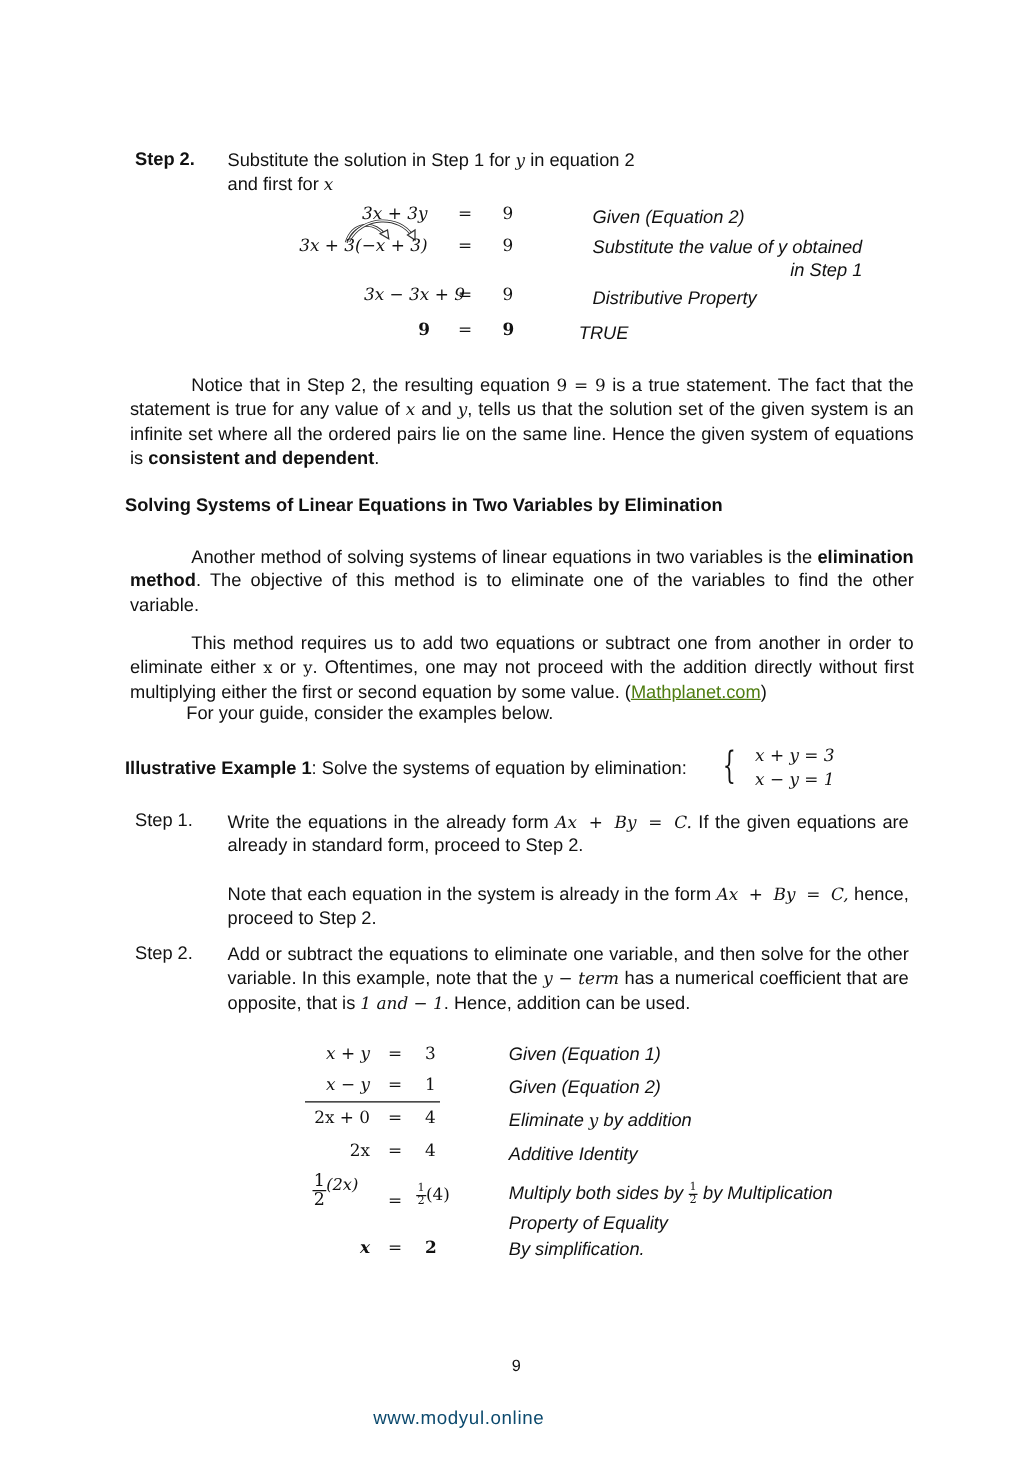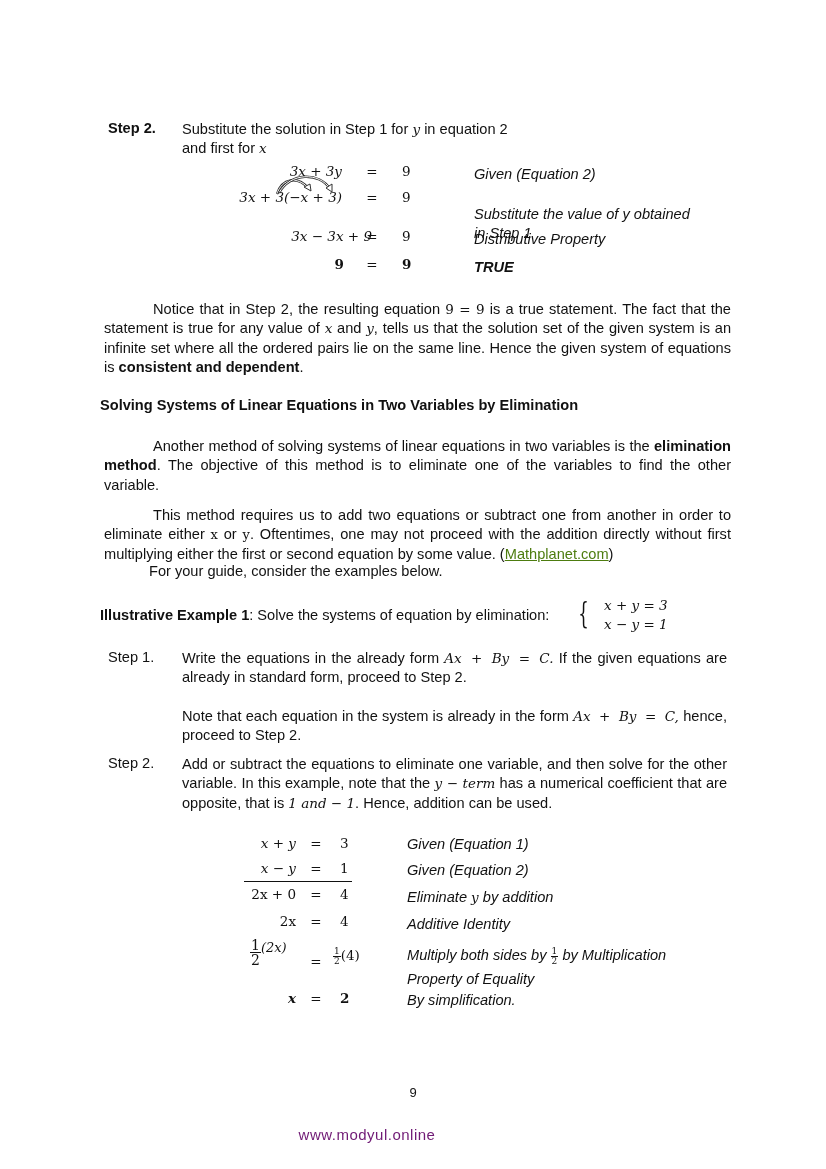--- a/index.html
+++ b/index.html
@@ -45,34 +45,34 @@
     <path d="M7 20 C 12 4, 28 2, 38 14" fill="none" stroke="#fff" stroke-width="1"></path>
     <path d="M9 19 C 20 -2, 50 -2, 60 15" fill="none" stroke="#333" stroke-width="2.4"></path>
     <path d="M9 19 C 20 -2, 50 -2, 60 15" fill="none" stroke="#fff" stroke-width="1"></path>
     <path d="M34 13 L41 17 L40 10 Z" fill="#fff" stroke="#333" stroke-width="1"></path>
     <path d="M56 14 L62 18 L62 10 Z" fill="#fff" stroke="#333" stroke-width="1"></path>
   </svg>
 
   <div class="lhs m" style="right:484px; top:189px;">3x + 3(−x + 3)</div>
   <div class="eq mn" style="left:362px; top:189px;">=</div>
   <div class="rhs mn" style="left:402px; top:189px;">9</div>
-  <div class="reason" style="left:474px; top:205px; line-height:19.4px;">
+  <div class="reason" style="left:474px; top:189px; line-height:19.4px;text-align:right;">
     <span>Substitute the value of y obtained</span><br>
     <span>in Step 1</span>
   </div>
 
   <div class="lhs m" style="right:454px; top:228px;">3x − 3x + 9</div>
   <div class="eq mn" style="left:362px; top:228px;">=</div>
   <div class="rhs mn" style="left:402px; top:228px;">9</div>
   <div class="reason" style="left:474px; top:231px;">Distributive Property</div>
 
   <div class="lhs mn" style="right:482px; top:256px; font-weight:bold;">9</div>
   <div class="eq mn" style="left:362px; top:256px;">=</div>
   <div class="rhs mn" style="left:402px; top:256px; font-weight:bold;">9</div>
-  <div class="reason" style="left:474px; top:259px; font-weight:bold;">TRUE</div>
+  <div class="reason" style="left:463px; top:259px; font-weight:normal;">TRUE</div>
 </div>
 
 <div class="para indent" style="top:290px;">
   <span>Notice that in Step 2, the resulting equation</span>
   <span class="mn">9  =  9</span>
   <span>is a true statement. The fact that the statement is true for any value of</span>
   <span class="m">x</span>
   <span>and</span>
   <span class="m">y</span><span>, tells us that the solution set of the given system is an infinite set where all the ordered pairs lie on the same line. Hence the given system of equations is</span>
   <b>consistent and dependent</b><span>.</span>
@@ -173,13 +173,13 @@
     <span>Property of Equality</span>
   </div>
 
   <div class="lhs m" style="right:530px; top:990px; font-weight:bold;">x</div>
   <div class="eq mn" style="left:306px; top:990px;">=</div>
   <div class="rhs mn" style="left:340px; top:990px; font-weight:bold;">2</div>
   <div class="reason" style="left:407px; top:992px;">By simplification.</div>
 </div>
 
 <div class="abs" style="left:0; width:826px; top:1085px; text-align:center; font-size:13px;">9</div>
-<div class="abs" style="left:0; width:734px; top:1126px; text-align:center; font-size:15px; color:#701a75; letter-spacing:0.5px;">www.modyul.online</div>
+<div class="abs" style="left:0; width:734px; top:1126px; text-align:center; font-size:15px; color:#0c4a6e; letter-spacing:0.5px;">www.modyul.online</div>
 
 </body></html>

